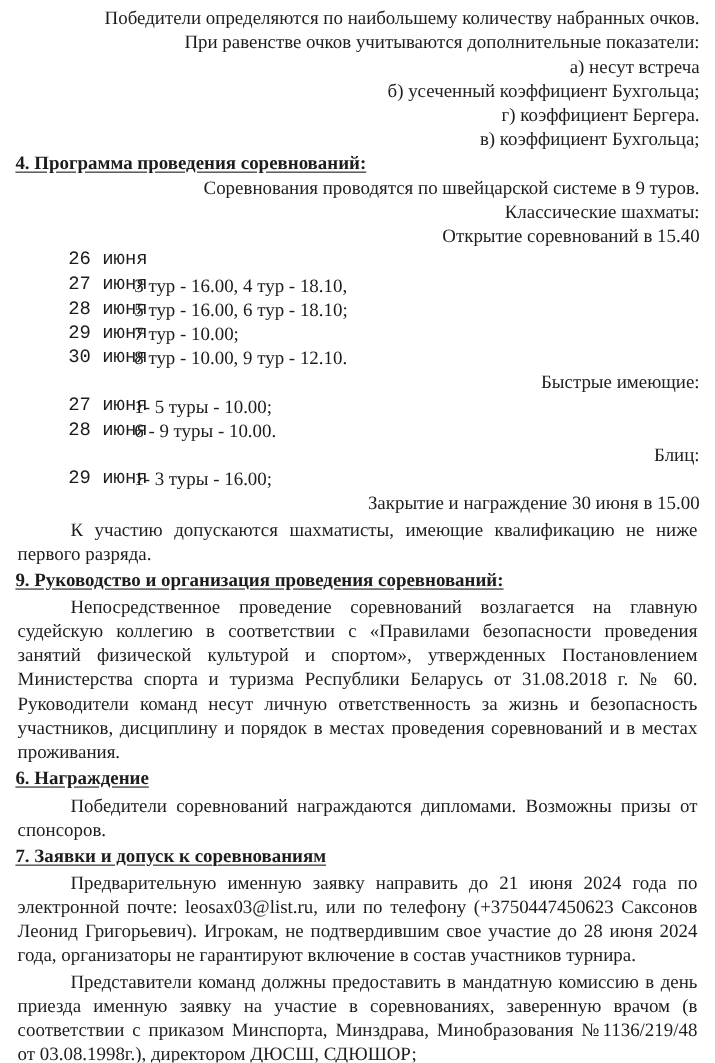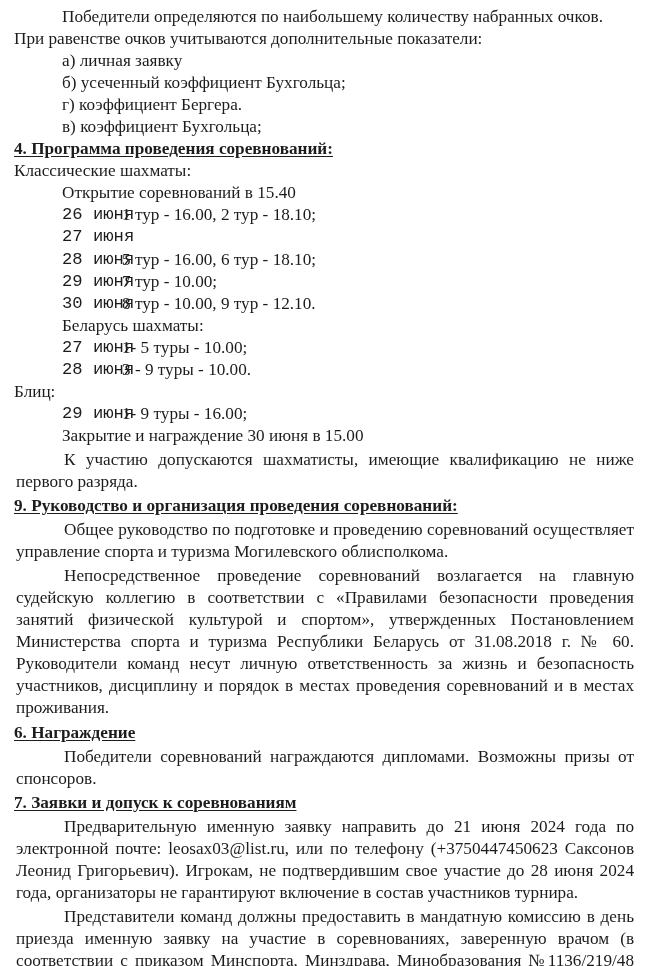--- a/index.html
+++ b/index.html
@@ -2,87 +2,87 @@
 <html><head>
 <meta charset="utf-8">
 <style>
   html, body { margin: 0; padding: 0; background: #ffffff; }
   body {
     width: 650px; height: 966px; overflow: hidden;
     font-family: "Liberation Serif", "DejaVu Serif", serif;
     font-size: 17.2px; color: #1c1c1c;
   }
   .page { position: relative; padding: 6px 14px 0 14px; box-sizing: border-box; width: 650px; }
-  .line { height: 22.05px; line-height: 22.05px; white-space: nowrap; }
+  .line { height: 22.05px; line-height: 22.05px; white-space: nowrap; text-align: right; }
   .ind { padding-left: 48px; }
   .just {
     text-align: justify; line-height: 22.05px; white-space: normal;
   }
   .just.first { text-indent: 48px; }
   .heading { font-weight: bold; text-decoration: underline; text-underline-offset: 2px; height: 22.05px; line-height: 22.05px; white-space: nowrap; }
   .row { display: flex; }
   .row .date { width: 60px; flex: none; font-family: Liberation Mono, monospace; }
   p { margin: 2px; }
 </style>
 </head>
 <body>
 
 <div class="page">
 
   <div class="line ind">Победители определяются по наибольшему количеству набранных очков.</div>
   <div class="line">При равенстве очков учитываются дополнительные показатели:</div>
-  <div class="line ind">а) личная заявку</div>
+  <div class="line ind">а) несут встреча</div>
   <div class="line ind">б) усеченный коэффициент Бухгольца;</div>
   <div class="line ind">г) коэффициент Бергера.</div>
   <div class="line ind">в) коэффициент Бухгольца;</div>
 
   <div class="heading">4. Программа проведения соревнований:</div>
+  <div class="line ind">Соревнования проводятся по швейцарской системе в 9 туров.</div>
   <div class="line">Классические шахматы:</div>
   <div class="line ind">Открытие соревнований в 15.40</div>
 
   <div class="line ind row">
     <span class="date">26 июня</span>
-    <span>1 тур - 16.00, 2 тур - 18.10;</span>
   </div>
   <div class="line ind row">
     <span class="date">27 июня</span>
+    <span>3 тур - 16.00, 4 тур - 18.10,</span>
   </div>
   <div class="line ind row">
     <span class="date">28 июня</span>
     <span>5 тур - 16.00, 6 тур - 18.10;</span>
   </div>
   <div class="line ind row">
     <span class="date">29 июня</span>
     <span>7 тур - 10.00;</span>
   </div>
   <div class="line ind row">
     <span class="date">30 июня</span>
     <span>8 тур - 10.00, 9 тур - 12.10.</span>
   </div>
 
-  <div class="line ind">Беларусь шахматы:</div>
+  <div class="line ind">Быстрые имеющие:</div>
   <div class="line ind row">
     <span class="date">27 июня</span>
     <span>1- 5 туры - 10.00;</span>
   </div>
   <div class="line ind row">
     <span class="date">28 июня</span>
-    <span>3 - 9 туры - 10.00.</span>
+    <span>6 - 9 туры - 10.00.</span>
   </div>
 
   <div class="line">Блиц:</div>
   <div class="line ind row">
     <span class="date">29 июня</span>
-    <span>1- 9 туры - 16.00;</span>
+    <span>1- 3 туры - 16.00;</span>
   </div>
   <div class="line ind">Закрытие и награждение 30 июня в 15.00</div>
   <p class="just first">К участию допускаются шахматисты, имеющие квалификацию не ниже первого разряда.</p>
 
   <div class="heading">9. Руководство и организация проведения соревнований:</div>
-  <p class="just first">Общее руководство по подготовке и проведению соревнований осуществляет управление спорта и туризма Могилевского облисполкома.</p>
   <p class="just first">Непосредственное проведение соревнований возлагается на главную судейскую коллегию в соответствии с «Правилами безопасности проведения занятий физической культурой и спортом», утвержденных Постановлением Министерства спорта и туризма Республики Беларусь от 31.08.2018 г. № 60. Руководители команд несут личную ответственность за жизнь и безопасность участников, дисциплину и порядок в местах проведения соревнований и в местах проживания.</p>
 
   <div class="heading">6. Награждение</div>
   <p class="just first">Победители соревнований награждаются дипломами. Возможны призы от спонсоров.</p>
 
   <div class="heading">7. Заявки и допуск к соревнованиям</div>
   <p class="just first">Предварительную именную заявку направить до 21 июня 2024 года по электронной почте: leosax03@list.ru, или по телефону (+3750447450623 Саксонов Леонид Григорьевич). Игрокам, не подтвердившим свое участие до 28 июня 2024 года, организаторы не гарантируют включение в состав участников турнира.</p>
   <p class="just first">Представители команд должны предоставить в мандатную комиссию в день приезда именную заявку на участие в соревнованиях, заверенную врачом (в соответствии с приказом Минспорта, Минздрава, Минобразования №1136/219/48 от 03.08.1998г.), директором ДЮСШ, СДЮШОР;</p>
 
 </div>

